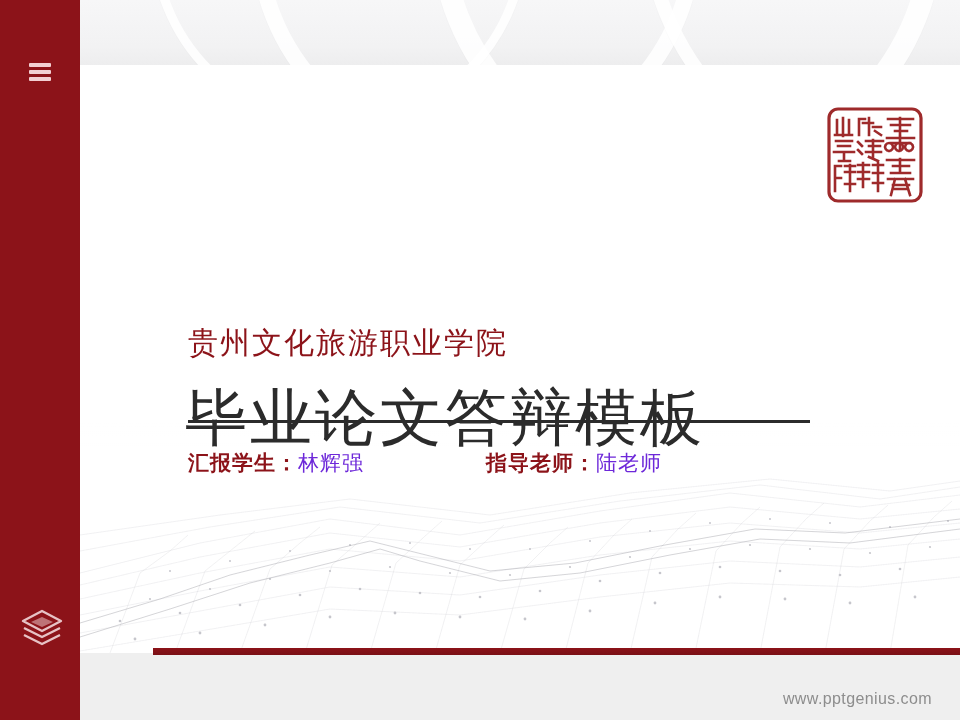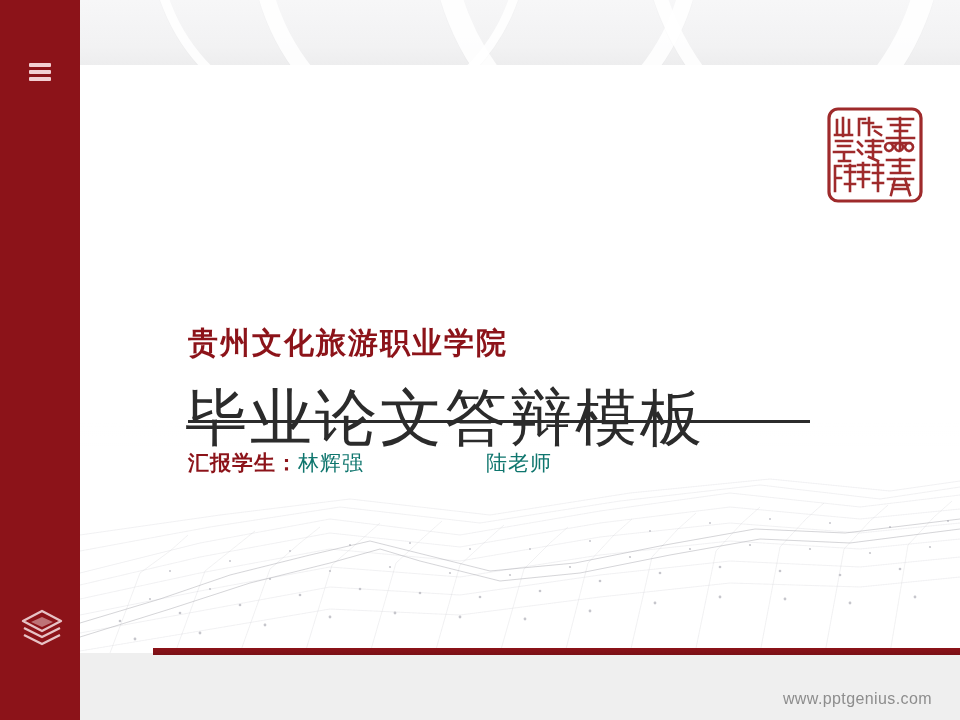--- a/index.html
+++ b/index.html
@@ -94,21 +94,21 @@
     position: absolute;
     left: 745px; top: 40px;
     width: 100px; height: 100px;
   }
 
   
   .subtitle {
     position: absolute;
     left: 108px; top: 258px;
     font-size: 30px;
-    font-weight: bold;
+    font-weight: normal;
     letter-spacing: 2px;
     color: #8c1319;
     white-space: nowrap;
   }
   .maintitle {
     position: absolute;
     left: 105px; top: 320px;
     font-size: 62px;
     font-weight: normal;
     letter-spacing: 3px;
@@ -134,21 +134,21 @@
   .byline .grp { display: inline-flex; align-items: baseline; }
   .byline .gap { display: inline-block; width: 48px; }
   .by-label {
     font-size: 21px;
     font-weight: bold;
     color: #8c1319;
     letter-spacing: 1px;
   }
   .by-value {
     font-size: 21px;
-    color: #0f766e;
+    color: #6d28d9;
     letter-spacing: 1px;
   }
 
   
   .redbar {
     position: absolute;
     left: 153px; top: 648px;
     width: 807px; height: 7px;
     background: linear-gradient(180deg, #8c1319 0%, #7a1016 100%);
   }
@@ -319,20 +319,21 @@
 
     <div class="rule"></div>
 
     <div class="byline">
       <span class="grp">
         <span class="by-label">汇报学生：</span>
         <span class="by-value">林辉强</span>
       </span>
       <span class="gap"></span>
       <span class="grp">
+        <span class="by-label">指导老师：</span>
         <span class="by-value">陆老师</span>
       </span>
     </div>
 
   </div>
 
   <div class="redbar"></div>
 
   <div class="footer-url">www.pptgenius.com</div>
 

